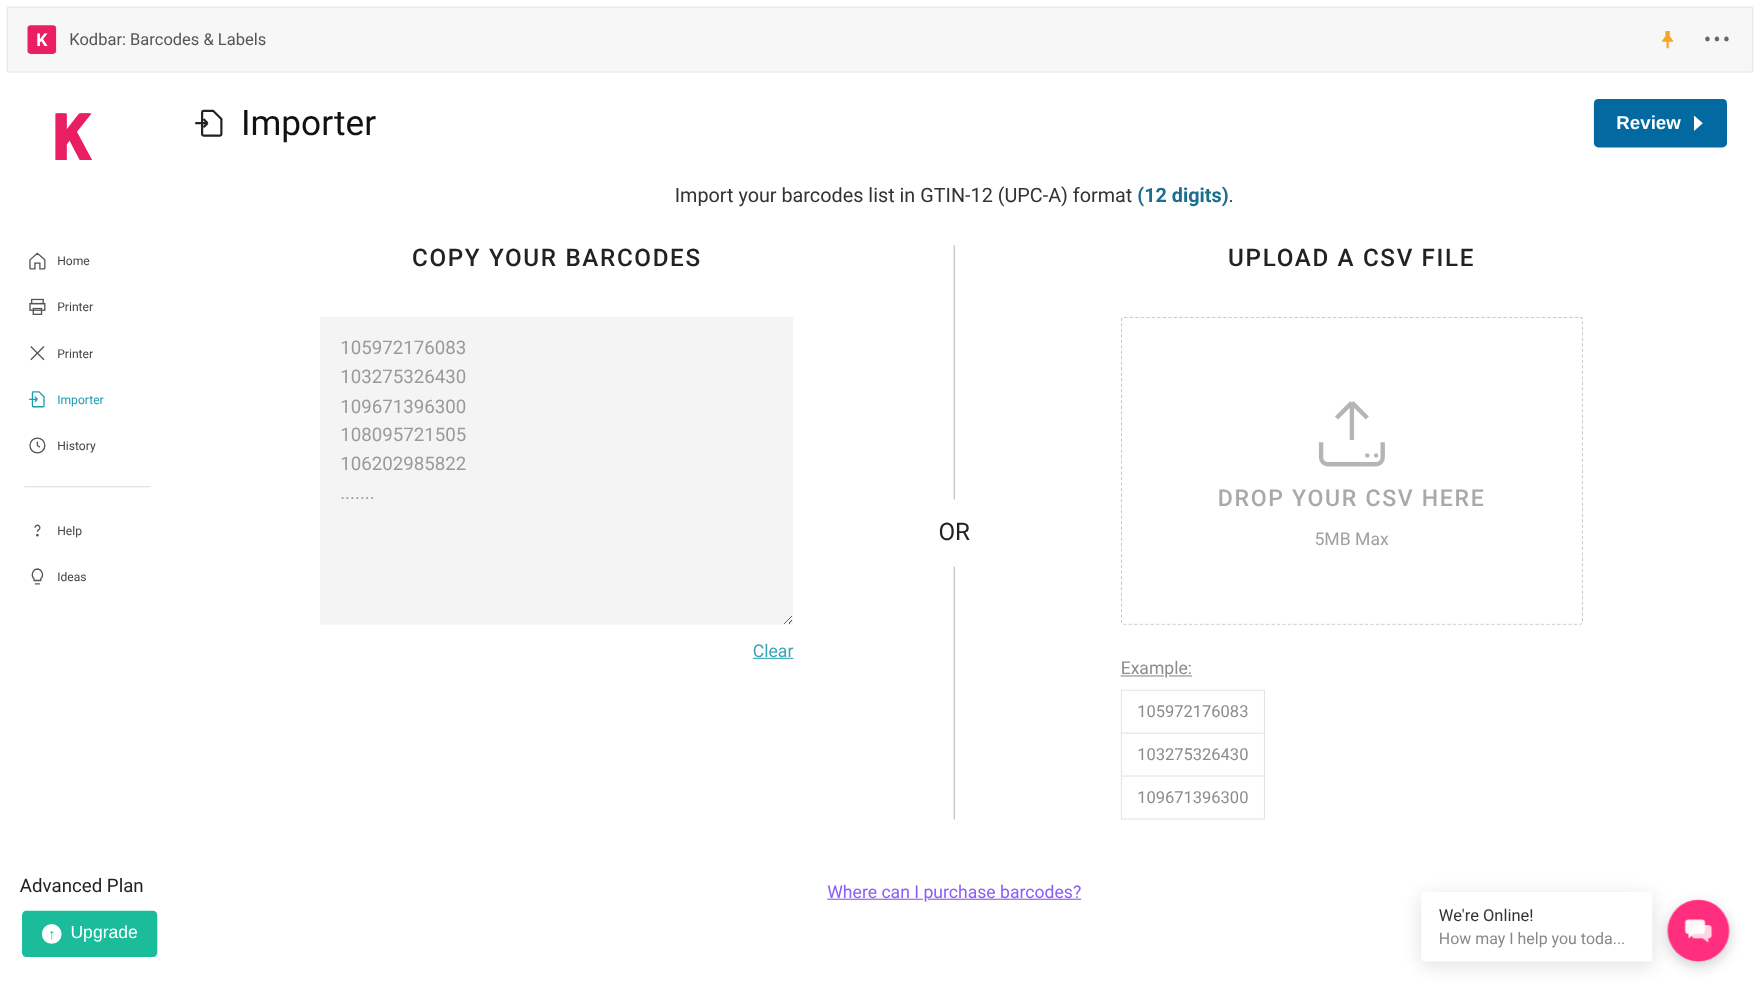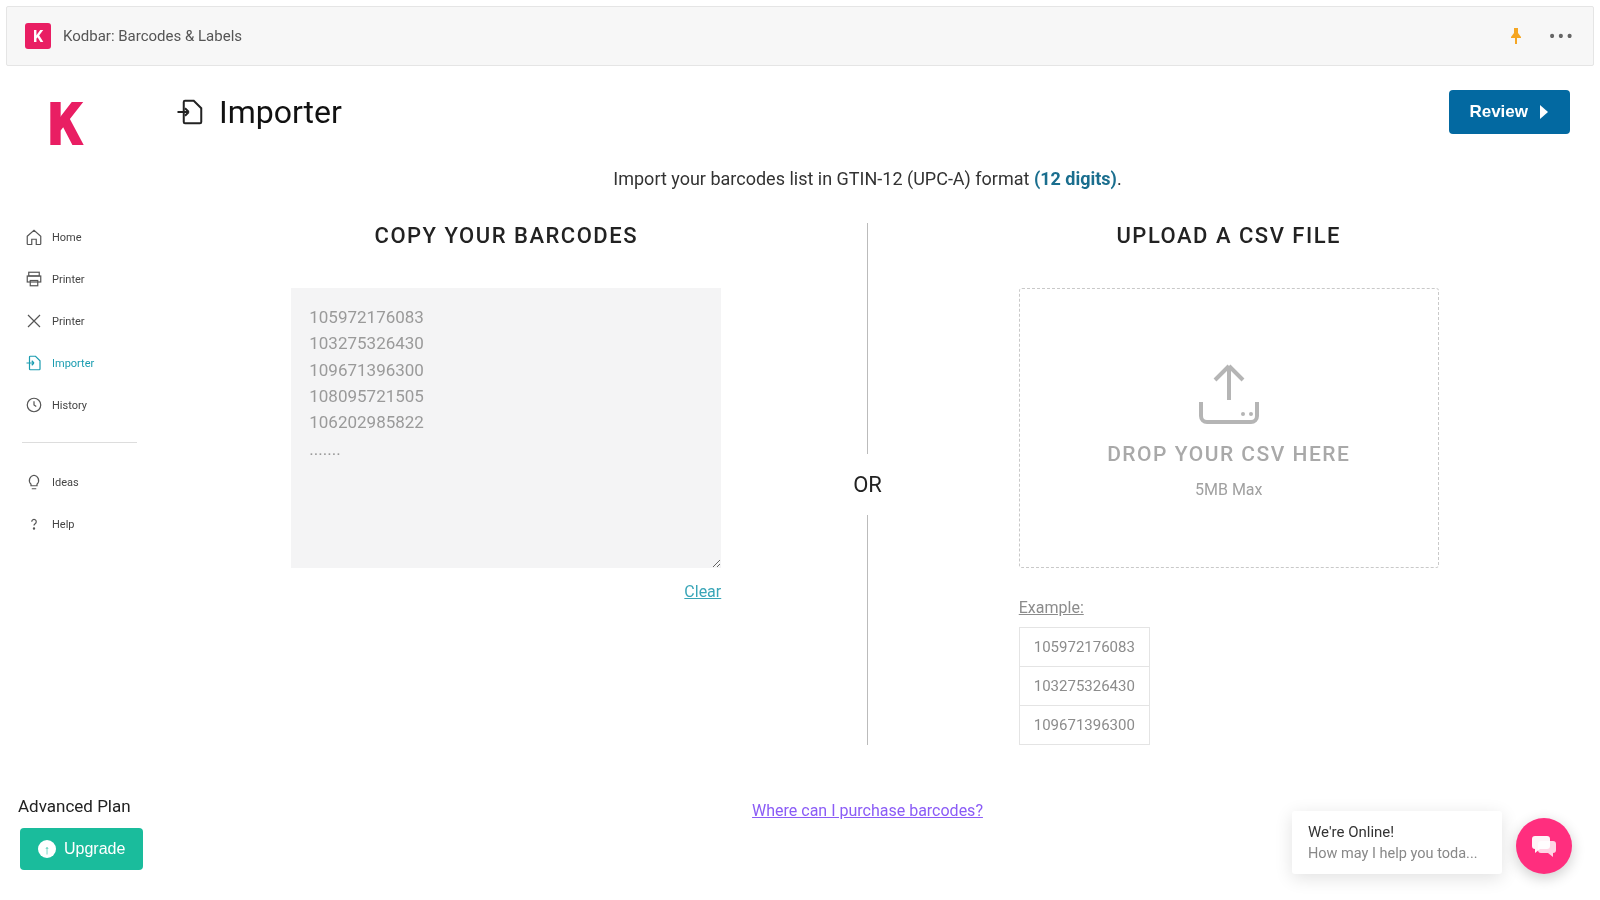--- a/index.html
+++ b/index.html
@@ -309,33 +309,33 @@
           </svg>
       </span>
       <span>History</span>
     </div>
 
     <div class="nav-sep"></div>
 
     <div class="nav-item">
       <span class="icon">
         <svg width="18" height="18" viewBox="0 0 24 24" fill="none" stroke="currentColor" stroke-width="1.6">
-            <path d="M9 21h6M10 17h4M12 3a7 7 0 0 0-4 12v2h8v-2a7 7 0 0 0-4-12z"></path>
-          </svg>
-      </span>
-      <span>Ideas</span>
-    </div>
-    <div class="nav-item">
-      <span class="icon">
-        <svg width="18" height="18" viewBox="0 0 24 24" fill="none" stroke="currentColor" stroke-width="1.6">
             <path d="M9 9a3 3 0 1 1 4.5 2.6C12.5 12.3 12 13 12 14"></path>
             <circle cx="12" cy="18" r="0.8" fill="currentColor"></circle>
           </svg>
       </span>
       <span>Help</span>
+    </div>
+    <div class="nav-item">
+      <span class="icon">
+        <svg width="18" height="18" viewBox="0 0 24 24" fill="none" stroke="currentColor" stroke-width="1.6">
+            <path d="M9 21h6M10 17h4M12 3a7 7 0 0 0-4 12v2h8v-2a7 7 0 0 0-4-12z"></path>
+          </svg>
+      </span>
+      <span>Ideas</span>
     </div>
 
     <div class="sidebar-bottom">
       <div class="plan-label">Advanced Plan</div>
       <button class="upgrade-btn">
         <span class="circ">↑</span>
         <span>Upgrade</span>
       </button>
     </div>
   </aside>

